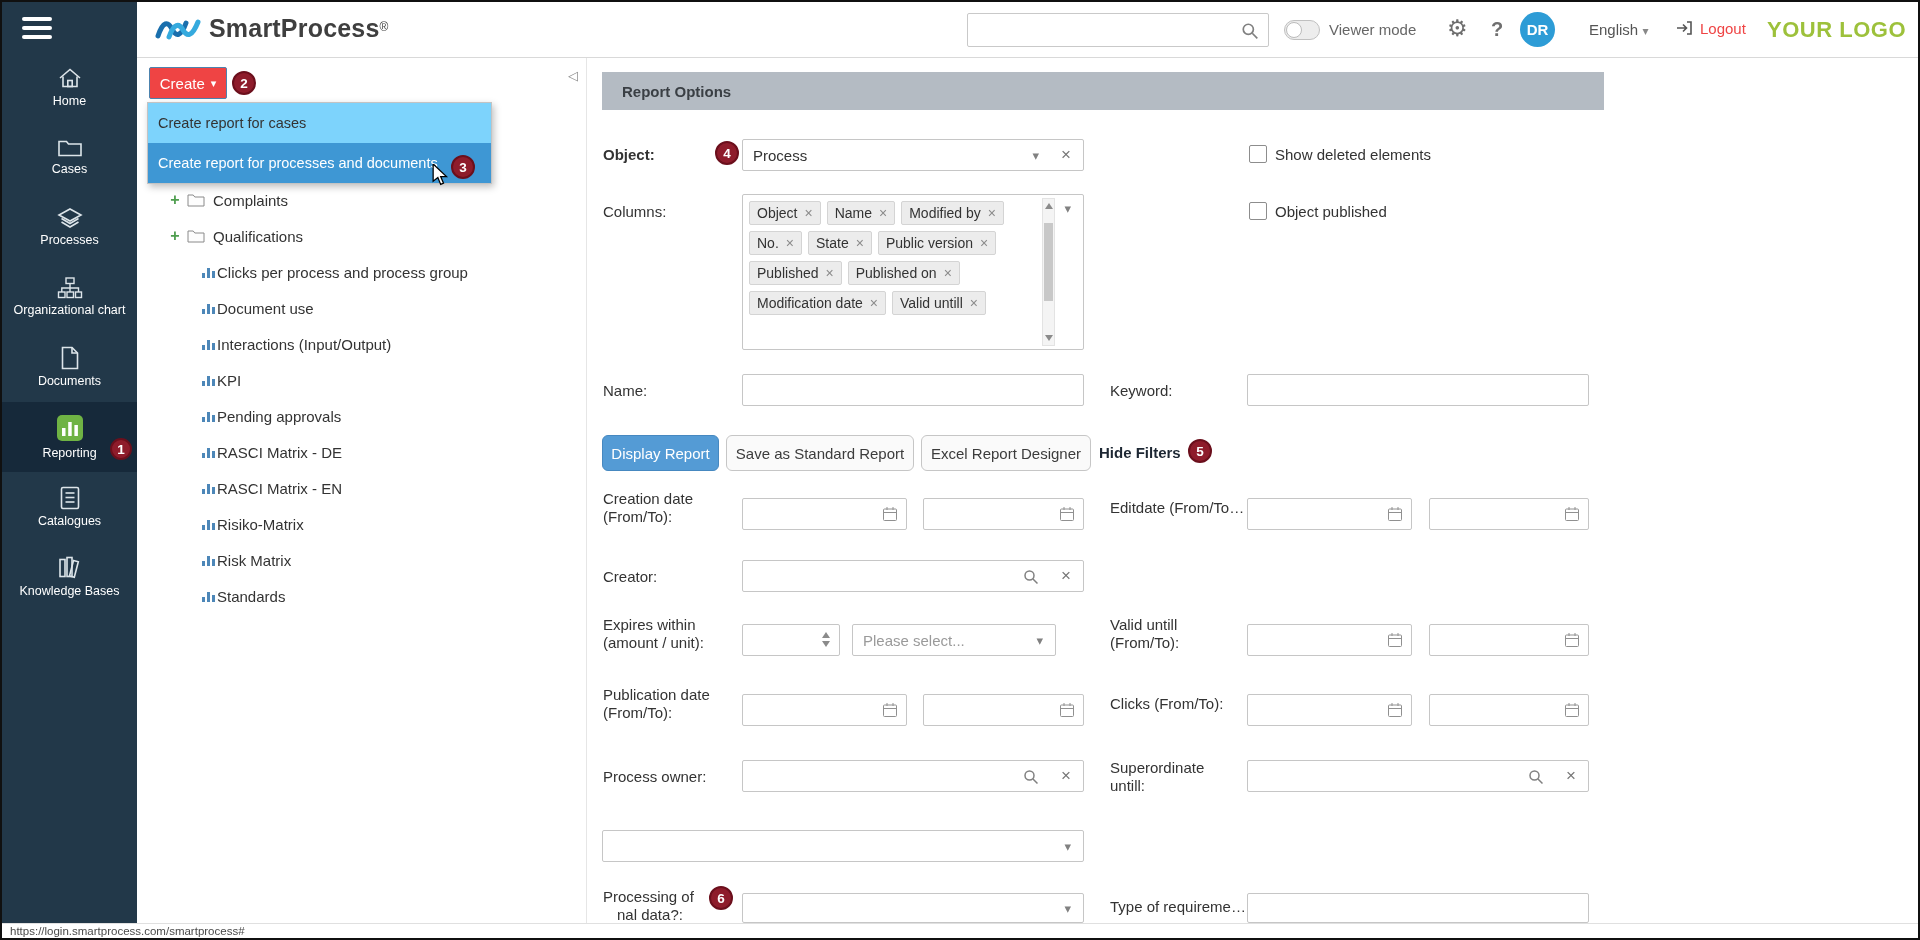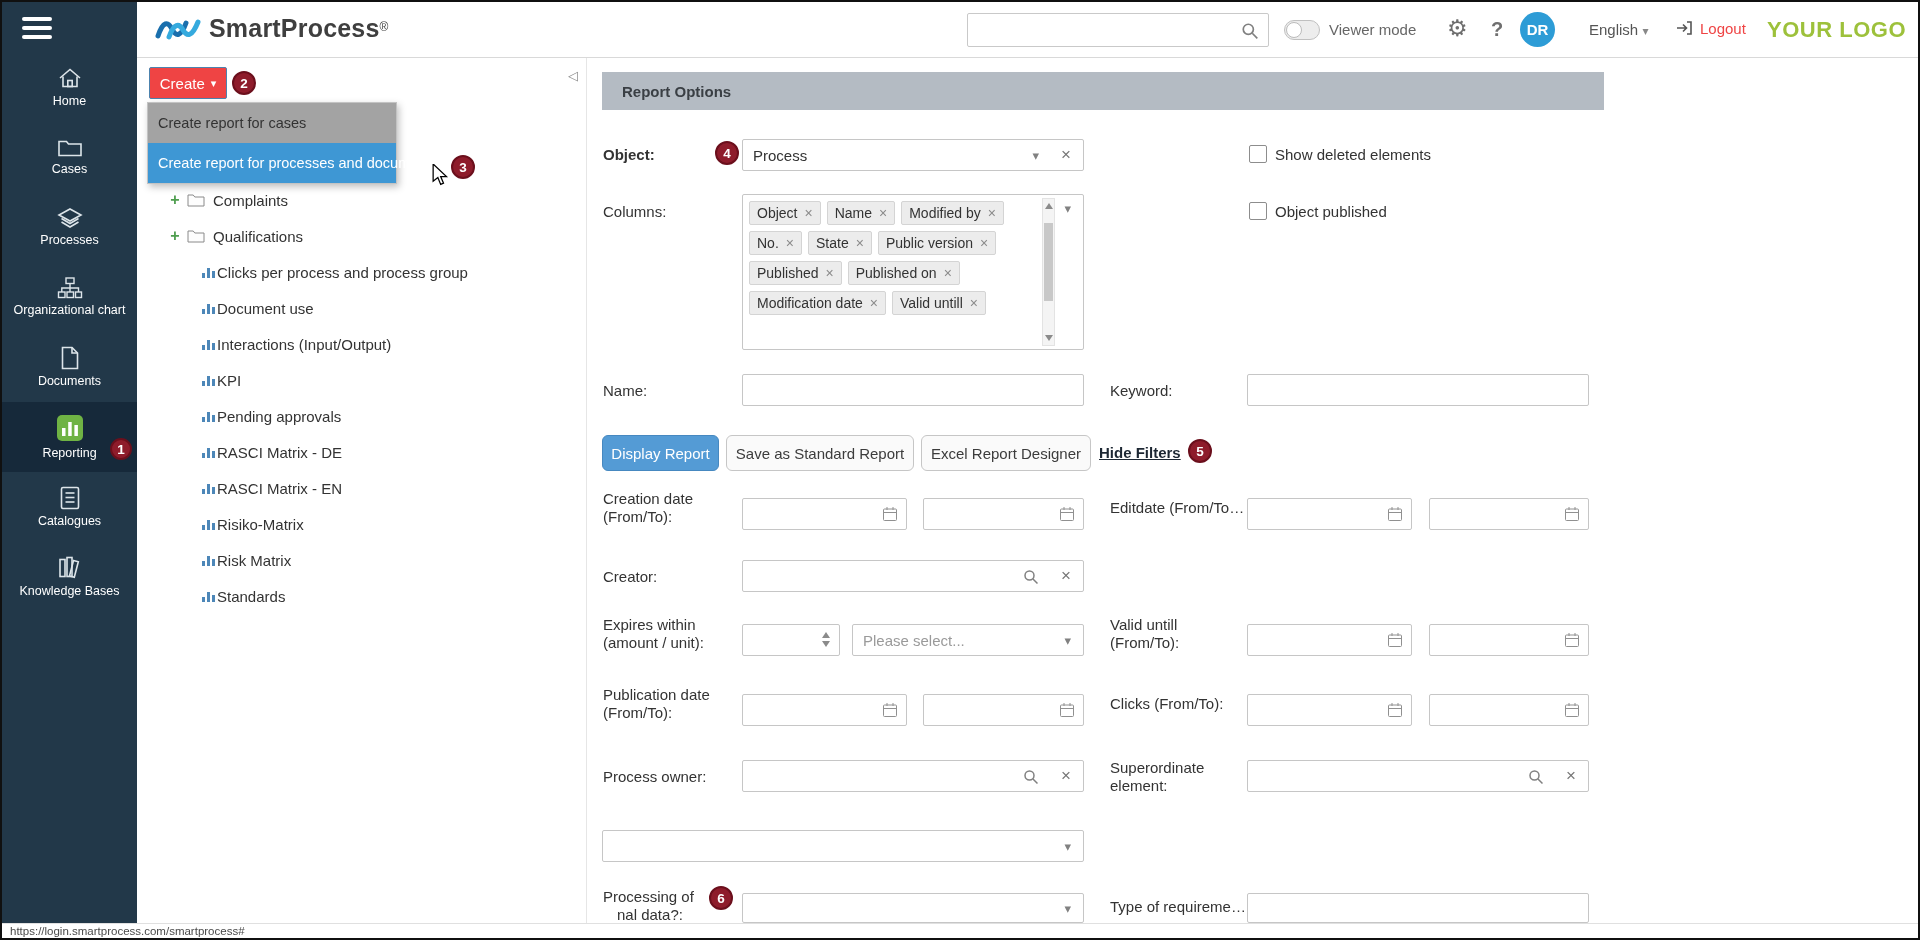--- a/index.html
+++ b/index.html
@@ -32,21 +32,21 @@
   .help{position:absolute;left:1354px;top:16px;font-size:20px;font-weight:bold;color:#6f6f6f;cursor:pointer}
   .avatar{position:absolute;left:1383px;top:10px;width:35px;height:35px;border-radius:50%;background:#2d9cd6;color:#fff;font-weight:bold;font-size:15px;display:flex;align-items:center;justify-content:center;cursor:pointer}
   .lang{position:absolute;left:1452px;top:19px;font-size:15px;color:#555;cursor:pointer}
   .logout{position:absolute;left:1538px;top:17px;display:flex;align-items:center;gap:7px;cursor:pointer;color:#ef4444;font-size:15px}
   .yourlogo{position:absolute;right:12px;top:15px;font-size:22px;font-weight:bold;color:#9dc13b;letter-spacing:.5px}
 
   
   .leftpanel{position:absolute;left:135px;top:56px;width:450px;bottom:15px;background:#fff;border-right:1px solid #e6e6e6}
   .collapse{position:absolute;right:8px;top:10px;font-size:13px;color:#8a8a8a;cursor:pointer}
   .create-btn{position:absolute;left:12px;top:9px;width:78px;height:32px;background:#ef4444;border:1px solid #4c83ae;border-radius:2px;color:#fff;font-size:15px;display:flex;align-items:center;justify-content:center;gap:6px;cursor:pointer}
-  .menu{position:absolute;left:10px;top:44px;width:250px;background:#a3a3a3;border:1px solid #c3c3c3;box-shadow:2px 3px 7px rgba(0,0,0,.25);z-index:6}
+  .menu{position:absolute;left:10px;top:44px;width:345px;background:#7dd3fc;border:1px solid #c3c3c3;box-shadow:2px 3px 7px rgba(0,0,0,.25);z-index:6}
   .menu-item{height:40px;display:flex;align-items:center;padding:0 10px;font-size:14.5px;color:#333;cursor:pointer;white-space:nowrap}
   .menu-item.hl{background:#3e97d4;color:#fff}
   .tree{position:absolute;left:0;top:124px;right:1px}
   .tree-row{height:36px;display:flex;align-items:center;font-size:15px;color:#333;cursor:pointer}
   .tree-row.folder{padding-left:30px}
   .tree-row.report{padding-left:64px}
   .expander{width:16px;font-size:16px;font-weight:bold;color:#4f9e4f;text-align:center}
   .tree-row .ficon{margin-left:4px}
   .tree-row.folder .t-lbl{margin-left:8px}
   .tree-row.report .t-lbl{}
@@ -69,21 +69,21 @@
   .tagwrap{position:absolute;left:6px;top:6px;right:52px;display:flex;flex-wrap:wrap;gap:6px;align-content:flex-start}
   .tag{display:inline-flex;align-items:center;background:#ececec;border:1px solid #d4d4d4;border-radius:2px;padding:0 7px;font-size:14px;color:#333;height:24px;white-space:nowrap}
   .tag .tx{margin-left:7px;color:#8a8a8a;cursor:pointer}
   .vscroll{position:absolute;right:28px;top:3px;bottom:3px;width:13px;background:#f4f4f4;border:1px solid #e3e3e3}
   .vthumb{position:absolute;left:1px;right:1px;top:24px;height:78px;background:#c8c8c8;cursor:pointer}
   .varrow{position:absolute;left:2px;width:0;height:0;border-left:4.5px solid transparent;border-right:4.5px solid transparent;cursor:pointer}
   .varrow.up{top:4px;border-bottom:6px solid #8b8b8b}
   .varrow.down{bottom:4px;border-top:6px solid #8b8b8b}
   .btn{position:absolute;height:36px;display:flex;align-items:center;justify-content:center;font-size:15px;border:1px solid #c6c6c6;background:#fafafa;color:#3c3c3c;border-radius:6px;cursor:pointer;white-space:nowrap}
   .btn.primary{background:#549bd5;border-color:#4688c0;color:#fff}
-  .linklike{position:absolute;font-size:15px;font-weight:bold;color:#1d2733;text-decoration:underline;cursor:pointer;white-space:nowrap}
+  .linklike{position:absolute;font-size:15px;font-weight:bold;color:#1d2733;cursor:pointer;white-space:nowrap}
   .stepper-arrows{position:absolute;right:9px;top:7px;display:flex;flex-direction:column;gap:3px;cursor:pointer}
   .tri-up{width:0;height:0;border-left:4.5px solid transparent;border-right:4.5px solid transparent;border-bottom:6px solid #8b8b8b}
   .tri-down{width:0;height:0;border-left:4.5px solid transparent;border-right:4.5px solid transparent;border-top:6px solid #8b8b8b}
 
   
   .rbadge{position:absolute;width:24px;height:24px;border-radius:50%;background:#8e1c2b;border:2px solid #6b0f1c;color:#fff;font-size:13.5px;font-weight:bold;display:flex;align-items:center;justify-content:center;z-index:8}
   .statusbar{position:absolute;left:0;bottom:0;right:0;height:15px;background:#fff;border-top:1px solid #e0e0e0;display:flex;align-items:center;padding-left:8px;font-size:11.5px;color:#4a4a4a}
   .cursor{position:absolute;z-index:12}
 </style>
 </head>
@@ -463,21 +463,21 @@
     </div>
 
     <span class="lbl" style="left:15px;top:558px">Expires within</span>
     <span class="lbl" style="left:15px;top:576px">(amount / unit):</span>
     <div class="ipt" style="left:154px;top:566px;width:98px">
       <span class="stepper-arrows">
           <i class="tri-up"></i>
           <i class="tri-down"></i>
         </span>
     </div>
-    <div class="ipt selbox" style="left:264px;top:566px;width:232px">
+    <div class="ipt selbox" style="left:264px;top:566px;width:204px">
       <span class="ph">Please select...</span>
       <span class="chev">▾</span>
     </div>
     <span class="lbl" style="left:522px;top:558px">Valid untill</span>
     <span class="lbl" style="left:522px;top:576px">(From/To):</span>
     <div class="ipt" style="left:659px;top:566px;width:165px">
         <svg class="cal" width="16" height="16" viewBox="0 0 16 16" fill="none" stroke="#909090">
           <rect x="1.5" y="3" width="13" height="11.5" rx="1"></rect>
           <line x1="1.5" y1="6.5" x2="14.5" y2="6.5"></line>
           <line x1="5" y1="1" x2="5" y2="4"></line>
@@ -531,21 +531,21 @@
 
     <span class="lbl" style="left:15px;top:710px">Process owner:</span>
     <div class="ipt" style="left:154px;top:702px;width:342px">
       <svg class="mag" width="16" height="16" viewBox="0 0 16 16" fill="none" stroke="#808080" stroke-width="1.5">
           <circle cx="6.5" cy="6.5" r="4.5"></circle>
           <line x1="10" y1="10" x2="14.5" y2="14.5"></line>
         </svg>
       <span class="clr">×</span>
     </div>
     <span class="lbl" style="left:522px;top:701px">Superordinate</span>
-    <span class="lbl" style="left:522px;top:719px">element:</span>
+    <span class="lbl" style="left:522px;top:719px">untill:</span>
     <div class="ipt" style="left:659px;top:702px;width:342px">
       <svg class="mag" width="16" height="16" viewBox="0 0 16 16" fill="none" stroke="#808080" stroke-width="1.5">
           <circle cx="6.5" cy="6.5" r="4.5"></circle>
           <line x1="10" y1="10" x2="14.5" y2="14.5"></line>
         </svg>
       <span class="clr">×</span>
     </div>
 
     <div class="ipt selbox" style="left:14px;top:772px;width:482px">
       <span class="chev">▾</span>

